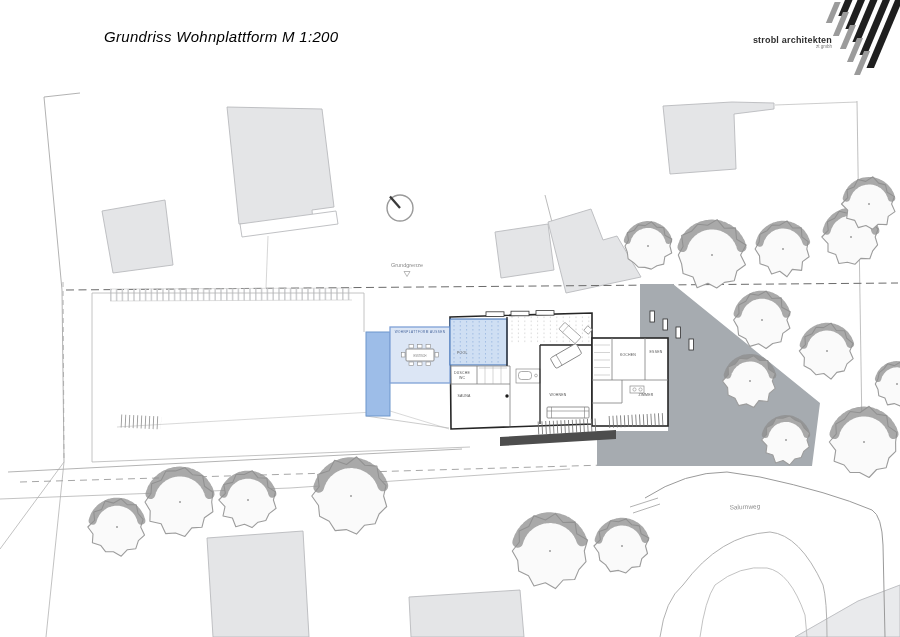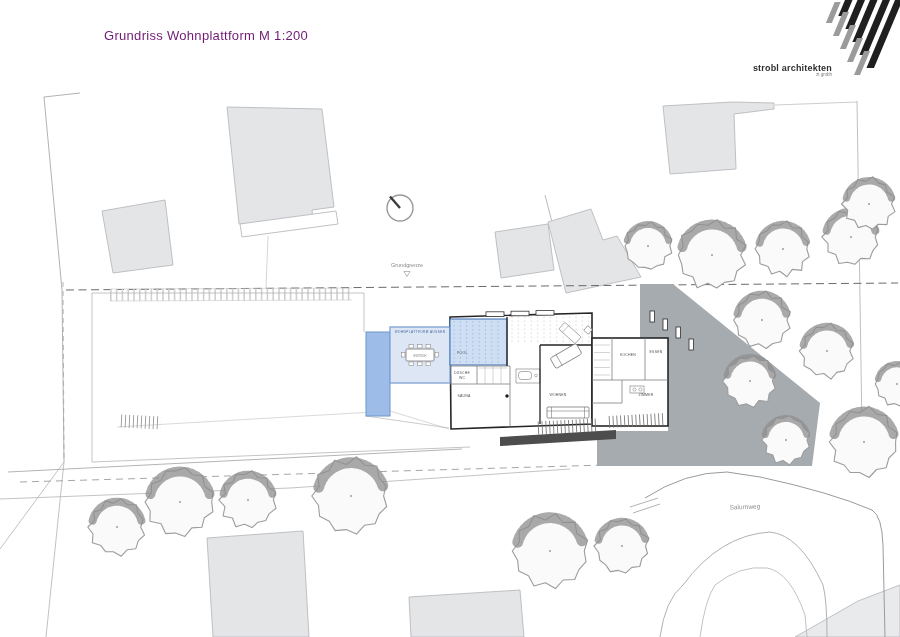--- a/index.html
+++ b/index.html
@@ -1,21 +1,21 @@
 <!DOCTYPE html>
 <html><head>
 <meta charset="utf-8">
 <style>
   html,body{margin:0;padding:0;background:#fff;}
   .page{position:relative;width:900px;height:637px;background:#ffffff;overflow:hidden;
         font-family:"Liberation Sans",sans-serif;}
   .plan-svg{position:absolute;left:0;top:0;}
-  .title{position:absolute;left:104px;top:28px;font-size:13px;letter-spacing:.3px;color:#701a75;}
+  .title{position:absolute;left:104px;top:28px;font-size:15px;letter-spacing:.3px;color:#000000;font-style:italic;}
   .logo-text{position:absolute;left:736px;top:36px;width:96px;text-align:right;line-height:1.05;}
-  .logo-name{font-size:9px;font-weight:bold;color:#2e2e2e;letter-spacing:.2px;margin-top:28px;}
+  .logo-name{font-size:9px;font-weight:bold;color:#2e2e2e;letter-spacing:.2px;}
   .logo-sub{font-size:4.5px;color:#777;}
   svg text{font-family:"Liberation Sans",sans-serif;}
   .room-label{fill:#555;font-size:3.5px;letter-spacing:.2px;}
   .tiny-label{fill:#44639b;font-size:3.1px;letter-spacing:.45px;}
 </style>
 </head>
 <body>
 
 <div class="page">
 

